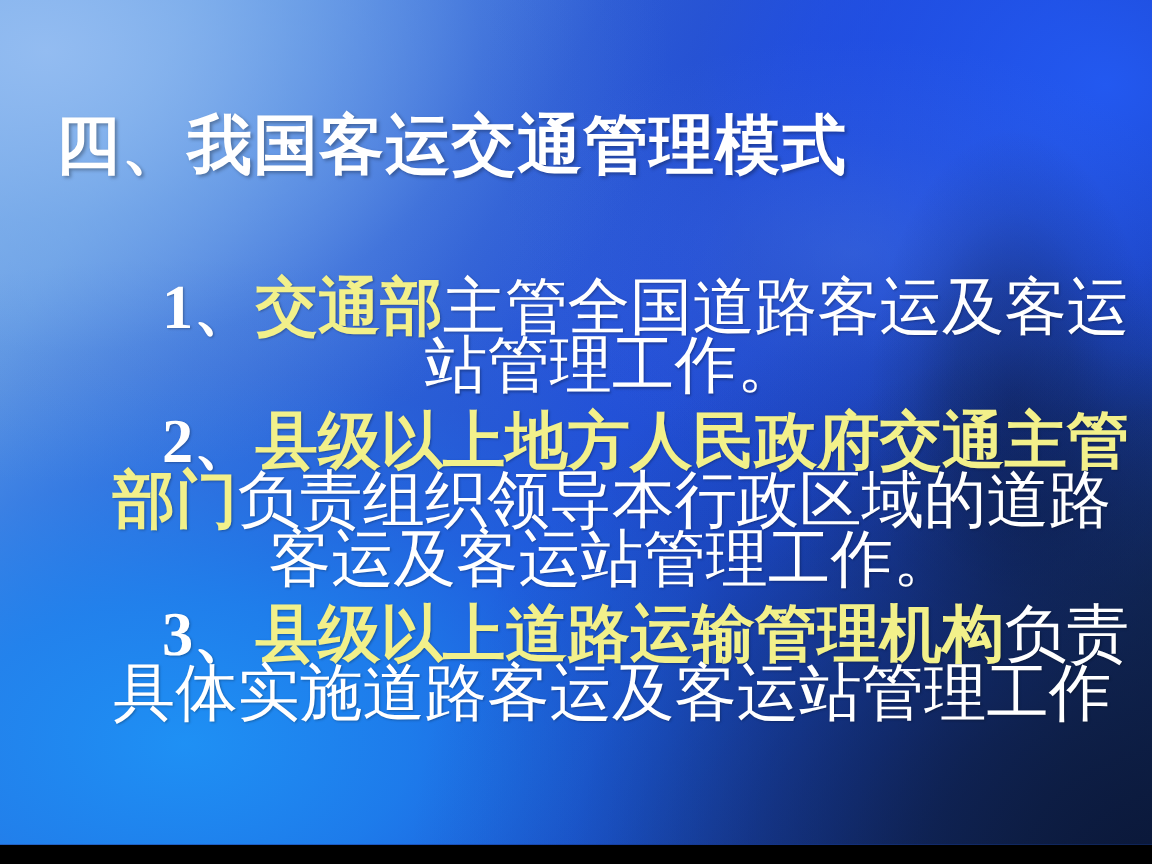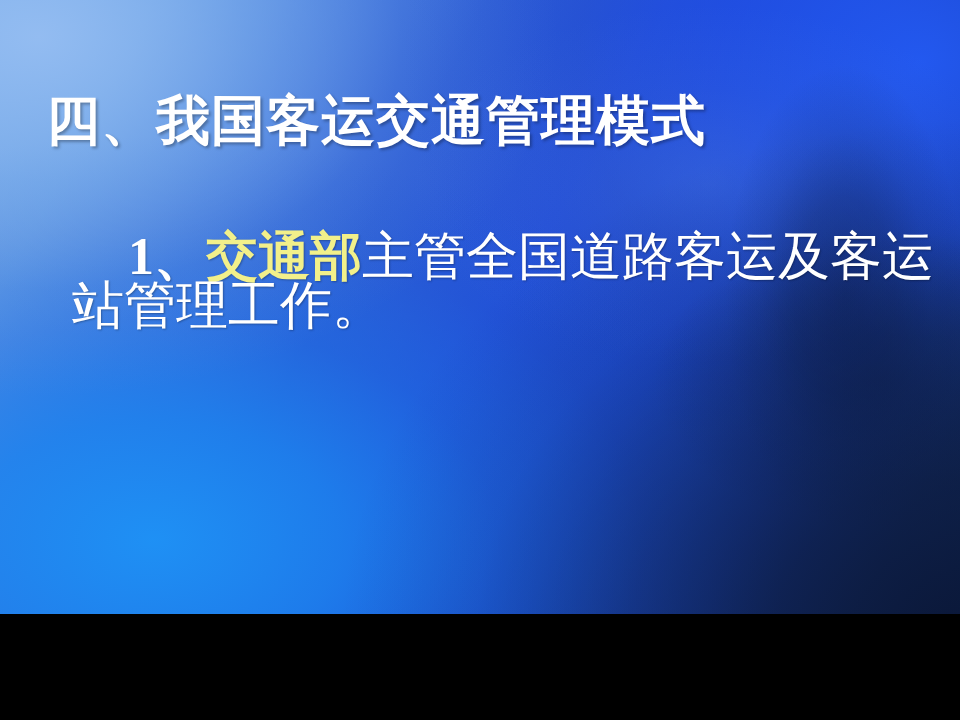--- a/index.html
+++ b/index.html
@@ -3,24 +3,25 @@
 <meta charset="utf-8">
 <style>
   html, body {
     margin: 0;
     padding: 0;
     background: #000;
   }
   #slide {
     position: relative;
     width: 960px;
-    height: 614px;
+    height: 704px;
     overflow: hidden;
     font-family: "Liberation Serif", "DejaVu Serif", serif;
     background: #1f4fd0;
+    text-align: center;
   }
 
   
   .bg-layer {
     position: absolute;
     inset: 0;
     pointer-events: none;
   }
   
   .bg-base {
@@ -159,17 +160,23 @@
   <div class="content">
 
     <div id="title">四、我国客运交通管理模式</div>
 
     <div id="body">
 
       <p class="para">
         <span class="num">1、</span><span class="hl">交通部</span><span class="plain">主管全国道路客运及客运站管理工作。</span>
       </p>
 
+      <p class="para">
+        <span class="num">2、</span><span class="hl">县级以上地方人民政府交通主管部门</span><span class="plain">负责组织领导本行政区域的道路客运及客运站管理工作。</span>
+      </p>
 
+      <p class="para">
+        <span class="num">3、</span><span class="hl">县级以上道路运输管理机构</span><span class="plain">负责具体实施道路客运及客运站管理工作</span>
+      </p>
 
     </div>
   </div>
 </div>
 
 </body></html>

